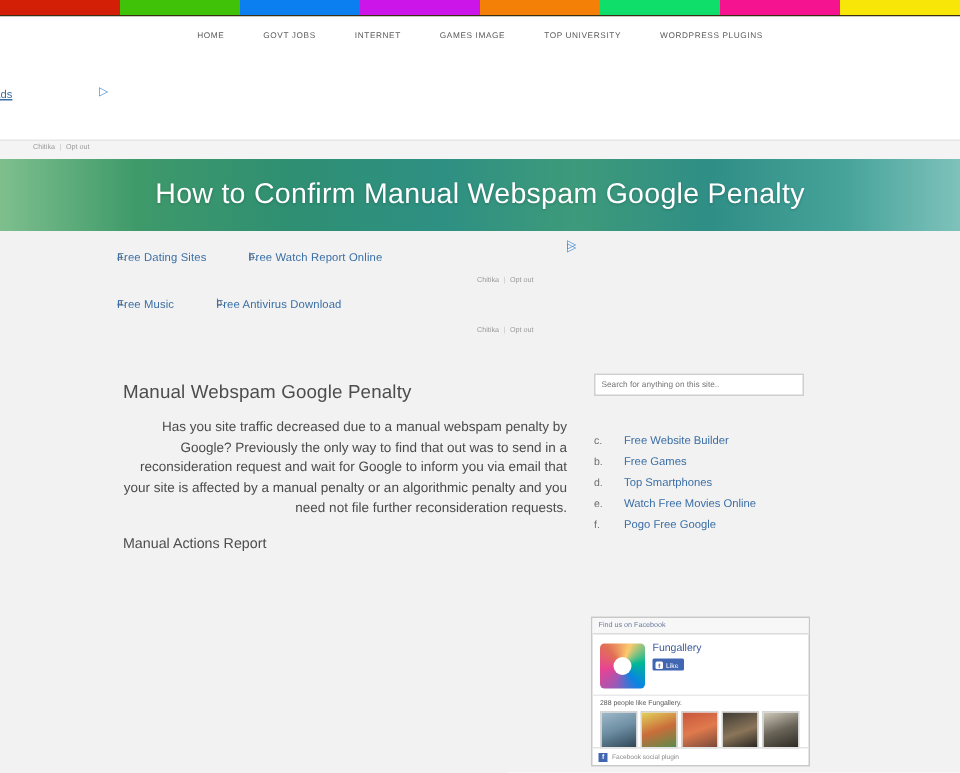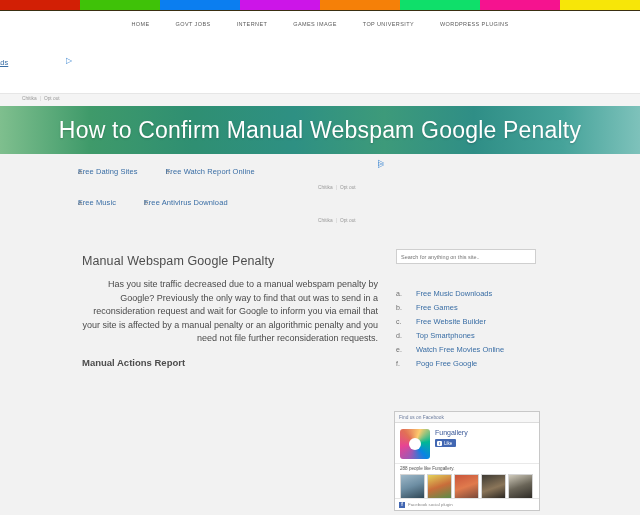--- a/index.html
+++ b/index.html
@@ -80,21 +80,21 @@
     position: absolute; font-size: 4.8px; color: #9a9a9a; white-space: nowrap;
   }
   .chitika i { font-style: normal; color: #c4c4c4; margin: 0 3px; }
 
   
   .banner {
     height: 48px; display: flex; align-items: center; justify-content: center;
     background: linear-gradient(90deg, #7fbf8e 0%, #3f9a6a 14%, #2f8f72 30%, #2e9083 46%, #3d9a7a 60%, #2f8e86 74%, #46a39a 88%, #7ec2bb 100%);
   }
   .banner h1 {
-    font-size: 23px; font-weight: 400; color: #ffffff; letter-spacing: .2px;
+    font-size: 19px; font-weight: 400; color: #ffffff; letter-spacing: .2px;
     text-shadow: 0 1px 2px rgba(0,0,0,.2);
   }
 
   
   .body { position: relative; background: #f2f2f2; height: 272px; }
 
   .adblock { position: relative; padding: 10px 0 4px 0; }
   .adrow { display: flex; align-items: baseline; gap: 0; padding: 3px 0; }
   .adrow .cell { display: flex; align-items: center; }
   .adrow .mk { width: 26px; font-size: 7px; color: #6d6d6d; padding-left: 78px; }
@@ -118,21 +118,21 @@
 
   
   .article { position: absolute; left: 82px; top: 100px; width: 296px; }
   .article h2 {
     font-size: 12.5px; font-weight: 400; color: #4d4d4d; margin-bottom: 10px; letter-spacing: .1px;
   }
   .article p {
     font-size: 9px; line-height: 13.5px; color: #4b4b4b; margin-bottom: 11px; text-align: right;
   }
   .article h3 {
-    font-size: 9.5px; font-weight: 700; color: #4d4d4d; margin-bottom: 9px;
+    font-size: 9.5px; font-weight: 400; color: #4d4d4d; margin-bottom: 9px;
   }
 
   
   .fbwidget {
     position: absolute; left: 394px; top: 411px; width: 146px; height: 100px;
     background: #ffffff; border: 1px solid #c8c8c8; font-size: 5px; color: #3b5998;
   }
   .fb-head {
     height: 11px; border-bottom: 1px solid #dcdcdc; background: #f7f7f7;
     display: flex; align-items: center; padding-left: 4px; font-size: 4.8px; color: #6d7d9e;
@@ -260,30 +260,26 @@
       <h2>Manual Webspam Google Penalty</h2>
       <p>Has you site traffic decreased due to a manual webspam penalty by Google? Previously the only way to find that out was to send in a reconsideration request and wait for Google to inform you via email that your site is affected by a manual penalty or an algorithmic penalty and you need not file further reconsideration requests.</p>
       <h3>Manual Actions Report</h3>
     </div>
   </div>
 
   <input class="searchbox" type="text" placeholder="Search for anything on this site.." style="">
 
   <div class="raillist">
     <div class="item">
-      <span class="mk">a.</span>
-      <a href="#">Free Music Downloads</a>
+      <span class="mk">c.</span>
+      <a href="#">Free Website Builder</a>
     </div>
     <div class="item">
       <span class="mk">b.</span>
       <a href="#">Free Games</a>
-    </div>
-    <div class="item">
-      <span class="mk">c.</span>
-      <a href="#">Free Website Builder</a>
     </div>
     <div class="item">
       <span class="mk">d.</span>
       <a href="#">Top Smartphones</a>
     </div>
     <div class="item">
       <span class="mk">e.</span>
       <a href="#">Watch Free Movies Online</a>
     </div>
     <div class="item">

